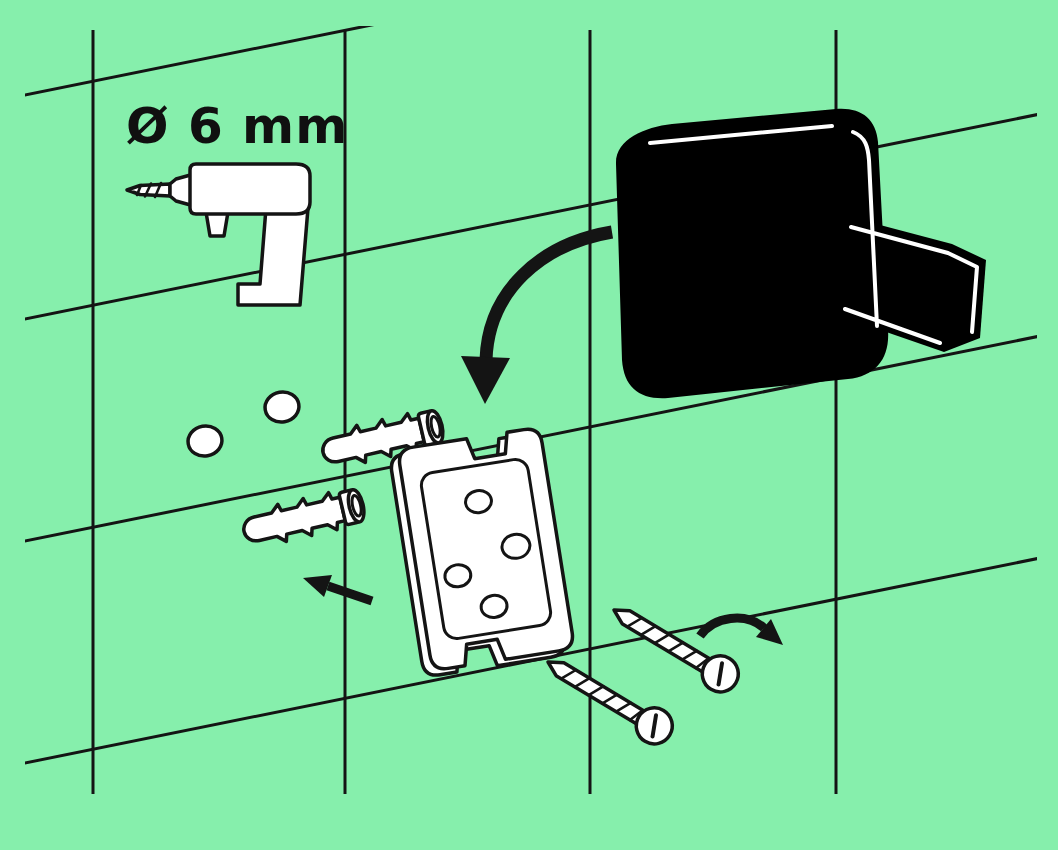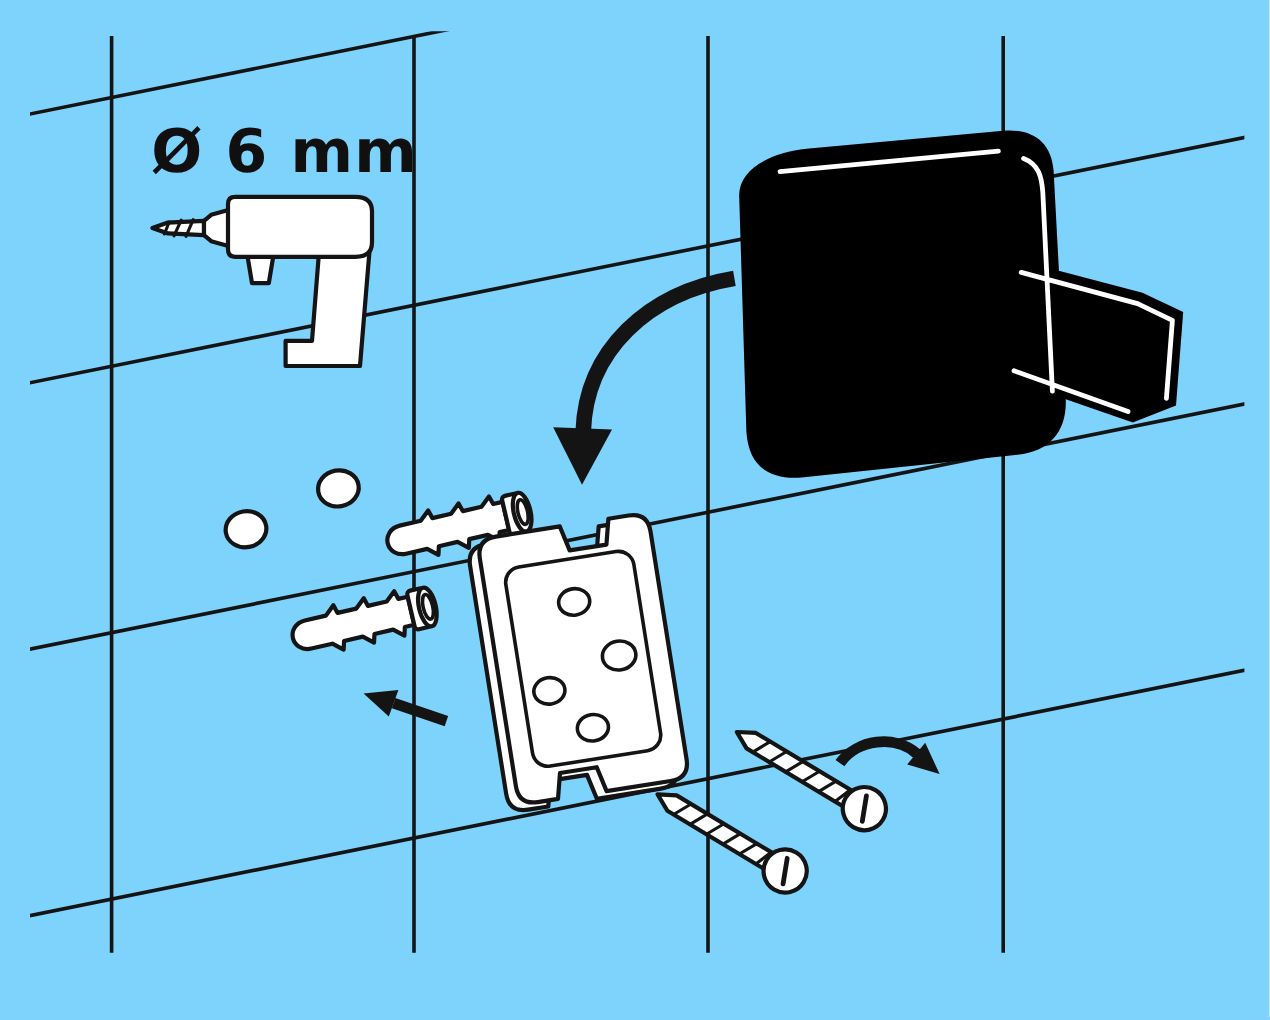--- a/index.html
+++ b/index.html
@@ -1,19 +1,19 @@
 <!DOCTYPE html>
 <html><head>
 <meta charset="utf-8">
 <style>
   html,body{margin:0;padding:0;background:#ffffff;}
   .stage{
     position:relative;
     width:1058px;height:850px;
-    background:#7dd3fc;
+    background:#86efac;
     overflow:hidden;
     font-family:"DejaVu Sans","Liberation Sans",sans-serif;
   }
   svg{display:block;}
   .grid-line{stroke:#141414;stroke-width:3;}
   .ol{fill:#ffffff;stroke:#141414;stroke-width:3.5;stroke-linejoin:round;stroke-linecap:round;}
   .rim{fill:none;stroke:#141414;stroke-width:3;stroke-linejoin:round;}
   .thread{fill:none;stroke:#141414;stroke-width:2.6;stroke-linecap:round;}
   .white-line{fill:none;stroke:#ffffff;stroke-width:4;stroke-linecap:round;stroke-linejoin:round;}
   .fat-arrow{fill:none;stroke:#141414;stroke-width:13;}

